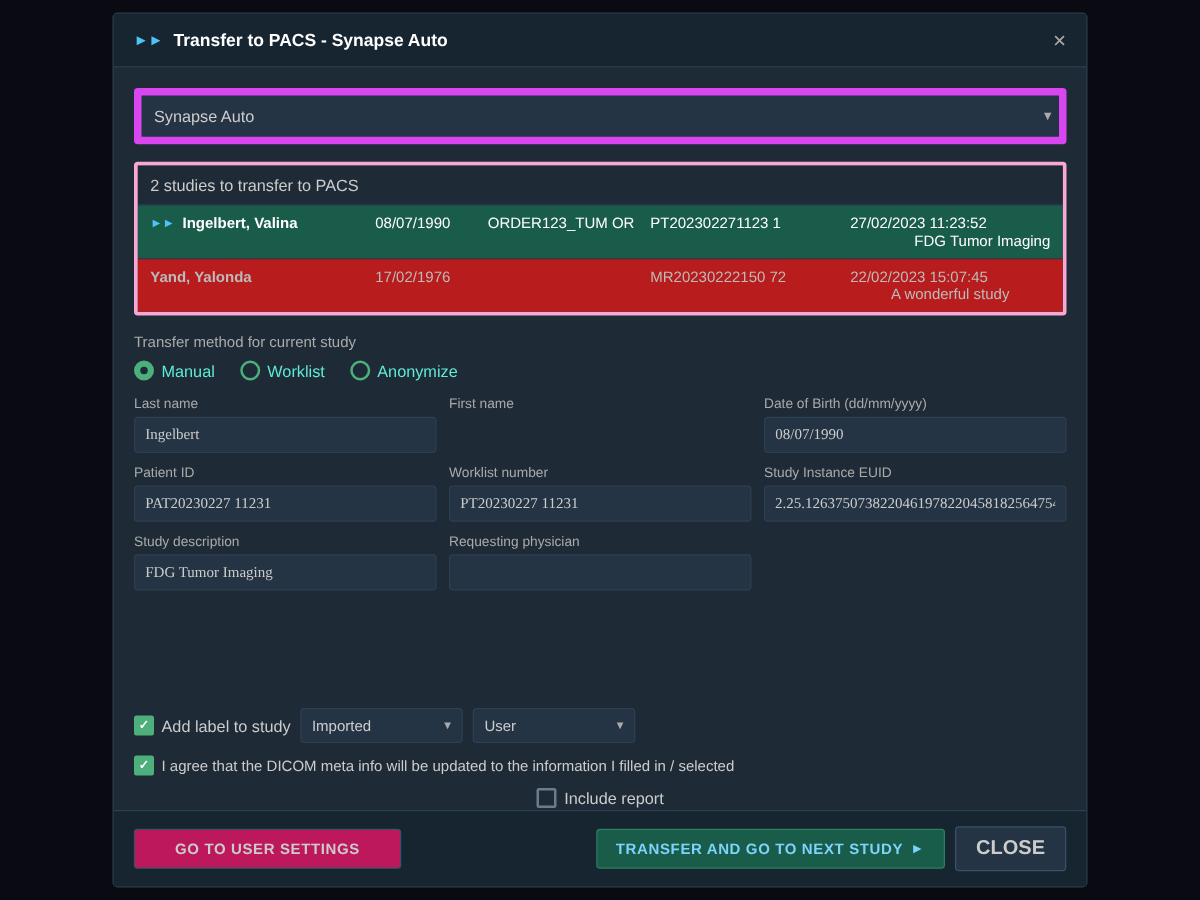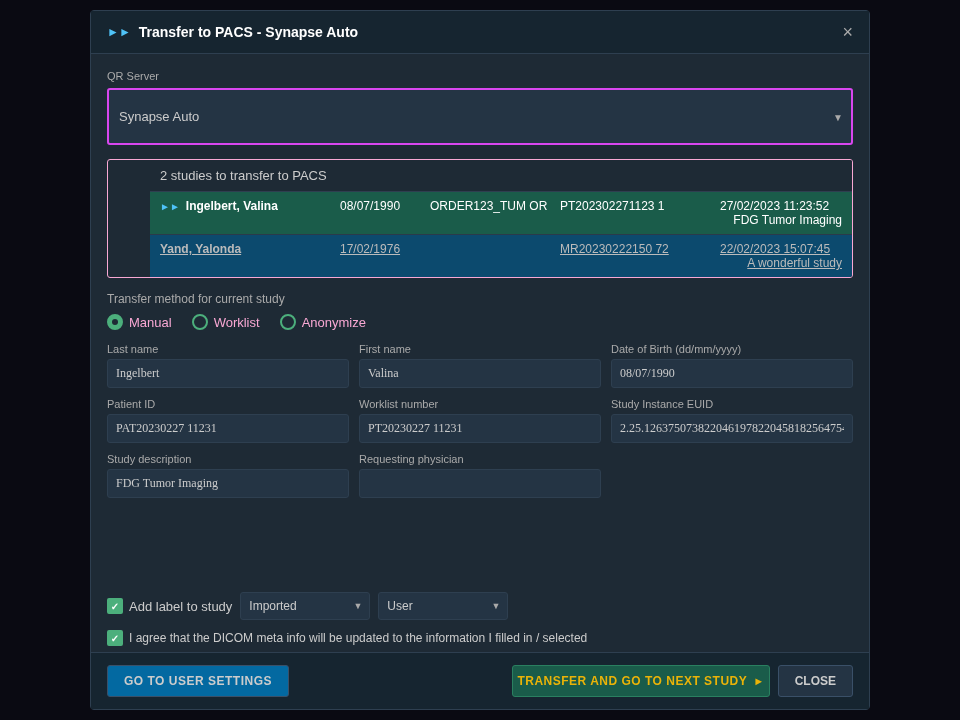--- a/index.html
+++ b/index.html
@@ -65,48 +65,47 @@
       overflow-y: auto;
     }
     .section-label {
       font-size: 11px;
       color: #aaa;
       margin-bottom: 6px;
     }
     .qr-server-select {
       width: 100%;
       background: #243444;
-      border: 2px solid #d946ef;
-      color: #ccc;
-      padding: 19px 10px;
+      border: 6px solid #d946ef;
+      color: #ccc;
+      padding: 9px 10px;
       border-radius: 3px;
       font-size: 13px;
       appearance: none;
       cursor: pointer;
     }
     .select-wrapper {
       position: relative;
       margin-bottom: 14px;
     }
     .select-wrapper::after {
       content: '▼';
       position: absolute;
       right: 10px;
       top: 50%;
       transform: translateY(-50%);
       font-size: 10px;
       color: #aaa;
       pointer-events: none;
     }
     .studies-box {
-      border: 1px solid #f9a8d4;
+      border: 3px solid #f9a8d4;
       border-radius: 3px;
       margin-bottom: 14px;
       overflow: hidden;
-      padding-left: 42px;
     }
     .studies-title {
       font-size: 13px;
       color: #ccc;
       padding: 8px 10px;
       background: #1e2a35;
       border-bottom: 1px solid #2e3f50;
     }
     .study-row {
       display: grid;
@@ -116,23 +115,22 @@
       border-bottom: 1px solid #2a3a4a;
       font-size: 12px;
       cursor: pointer;
     }
     .study-row:last-child { border-bottom: none; }
     .study-row.active {
       background: #1a5c4a;
       color: #fff;
     }
     .study-row.inactive {
-      background: #0c4a6e;
+      background: #b91c1c;
       color: #bbb;
-      text-decoration: underline;
     }
     .study-row .row-icon {
       color: #4fc3f7;
       margin-right: 6px;
       font-size: 10px;
     }
     .study-name {
       display: flex;
       align-items: center;
       font-weight: bold;
@@ -149,21 +147,21 @@
       display: flex;
       gap: 20px;
       align-items: center;
     }
     .radio-option {
       display: flex;
       align-items: center;
       gap: 6px;
       cursor: pointer;
       font-size: 13px;
-      color: #f9a8d4;
+      color: #5eead4;
     }
     .radio-btn {
       width: 16px;
       height: 16px;
       border-radius: 50%;
       border: 2px solid #4caf7c;
       display: flex;
       align-items: center;
       justify-content: center;
       background: transparent;
@@ -284,53 +282,53 @@
       border-top: 1px solid #2e3f50;
       background: #162530;
     }
     .footer-left {}
     .footer-right {
       display: flex;
       gap: 8px;
       align-items: center;
     }
     .btn-secondary {
-      background: #0369a1;
+      background: #be185d;
       border: 1px solid #3a5068;
       color: #ccc;
-      padding: 8px 16px;
+      padding: 8px 32px;
       border-radius: 3px;
       font-size: 12px;
       cursor: pointer;
       text-transform: uppercase;
       letter-spacing: 0.5px;
       font-weight: bold;
     }
     .btn-primary {
       background: #1a5c4a;
       border: 1px solid #2a8060;
-      color: #eab308;
-      padding: 8px 4px;
+      color: #7dd3fc;
+      padding: 8px 15px;
       border-radius: 3px;
       font-size: 12px;
       cursor: pointer;
       text-transform: uppercase;
       letter-spacing: 0.5px;
       font-weight: bold;
       display: flex;
       align-items: center;
       gap: 6px;
     }
     .btn-close {
       background: #243444;
       border: 1px solid #3a5068;
       color: #ccc;
       padding: 8px 16px;
       border-radius: 3px;
-      font-size: 12px;
+      font-size: 16px;
       cursor: pointer;
       text-transform: uppercase;
       font-weight: bold;
     }
     .spacer { height: 80px; }
   </style>
 </head>
 <body>
 
 <div class="modal-overlay">
@@ -339,21 +337,20 @@
     <div class="modal-header">
       <div class="modal-header-left">
         <span class="modal-header-icon">►►</span>
         <span>Transfer to PACS - Synapse Auto</span>
       </div>
       <button class="close-btn">×</button>
     </div>
 
     <div class="modal-body">
 
-      <div class="section-label">QR Server</div>
       <div class="select-wrapper">
         <select class="qr-server-select"><option>Synapse Auto</option></select>
       </div>
 
       <div class="studies-box">
         <div class="studies-title">2 studies to transfer to PACS</div>
         <div class="study-row active">
           <div class="study-name">
             <span class="row-icon">►►</span>
             <span>Ingelbert, Valina</span>
@@ -365,21 +362,21 @@
           <span style="grid-column: 5; text-align:right;">FDG Tumor Imaging</span>
         </div>
         <div class="study-row inactive">
           <div class="study-name">
             <span>Yand, Yalonda</span>
           </div>
           <span>17/02/1976</span>
           <span></span>
           <span>MR20230222150 72</span>
           <span>22/02/2023 15:07:45</span>
-          <span style="grid-column: 5; text-align:right;">A wonderful study</span>
+          <span style="grid-column: 5; text-align:center;">A wonderful study</span>
         </div>
       </div>
 
       <div class="transfer-method-section">
         <div class="transfer-method-label">Transfer method for current study</div>
         <div class="radio-group">
           <label class="radio-option">
             <div class="radio-btn radio-btn-active">
               <div style="width:6px;height:6px;border-radius:50%;background:#1e2a35;"></div>
             </div>
@@ -396,21 +393,20 @@
         </div>
       </div>
 
       <div class="form-grid">
         <div class="form-field">
           <label>Last name</label>
           <input type="text" class="form-input" value="Ingelbert" style="">
         </div>
         <div class="form-field">
           <label>First name</label>
-          <input type="text" class="form-input" value="Valina" style="">
         </div>
         <div class="form-field">
           <label>Date of Birth (dd/mm/yyyy)</label>
           <input type="text" class="form-input" value="08/07/1990" style="">
         </div>
         <div class="form-field">
           <label>Patient ID</label>
           <input type="text" class="form-input" value="PAT20230227 11231" style="">
         </div>
         <div class="form-field">

